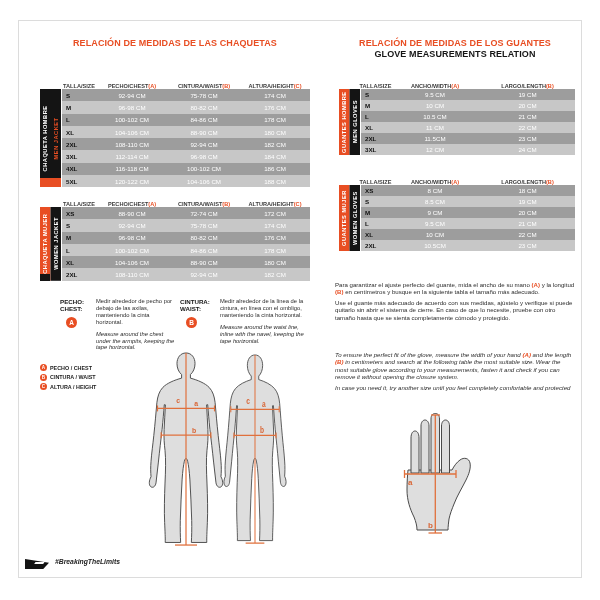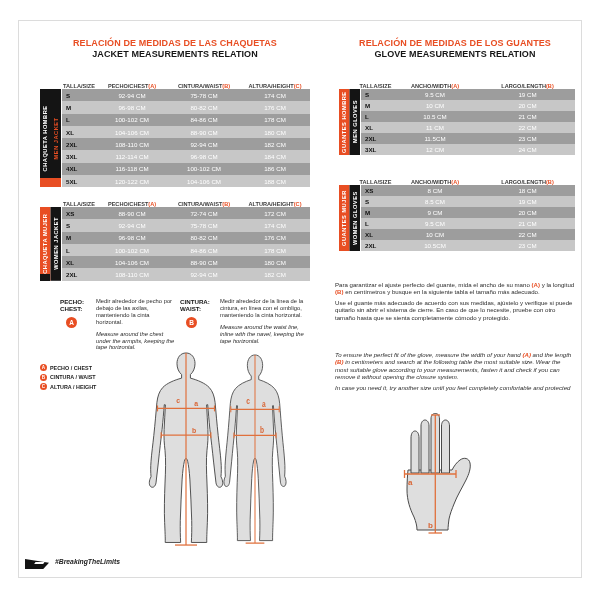--- a/index.html
+++ b/index.html
@@ -70,21 +70,20 @@
 
   svg text{font-family:"Liberation Sans",sans-serif;}
 </style>
 </head>
 <body>
 
 <div id="page">
   <div class="frame"></div>
 
   <div class="col-title t-es" style="left:40px;top:38px;width:270px;">RELACIÓN DE MEDIDAS DE LAS CHAQUETAS</div>
-  <div class="col-title t-en" style="left:40px;top:49px;width:270px;">JACKET MEASUREMENTS RELATION</div>
 
   <div class="thead jacket-grid" style="left:62px;top:77px;width:248px;height:12px;">
     <div class="th">TALLA/SIZE</div>
     <div class="th">PECHO/CHEST <span class="accent-letter">(A)</span></div>
     <div class="th">CINTURA/WAIST <span class="accent-letter">(B)</span></div>
     <div class="th">ALTURA/HEIGHT <span class="accent-letter">(C)</span></div>
   </div>
 
   <div class="vbar bar-black" style="left:40px;top:89px;height:98.4px;">
     <div class="vstrip txt-white">CHAQUETA HOMBRE</div>

